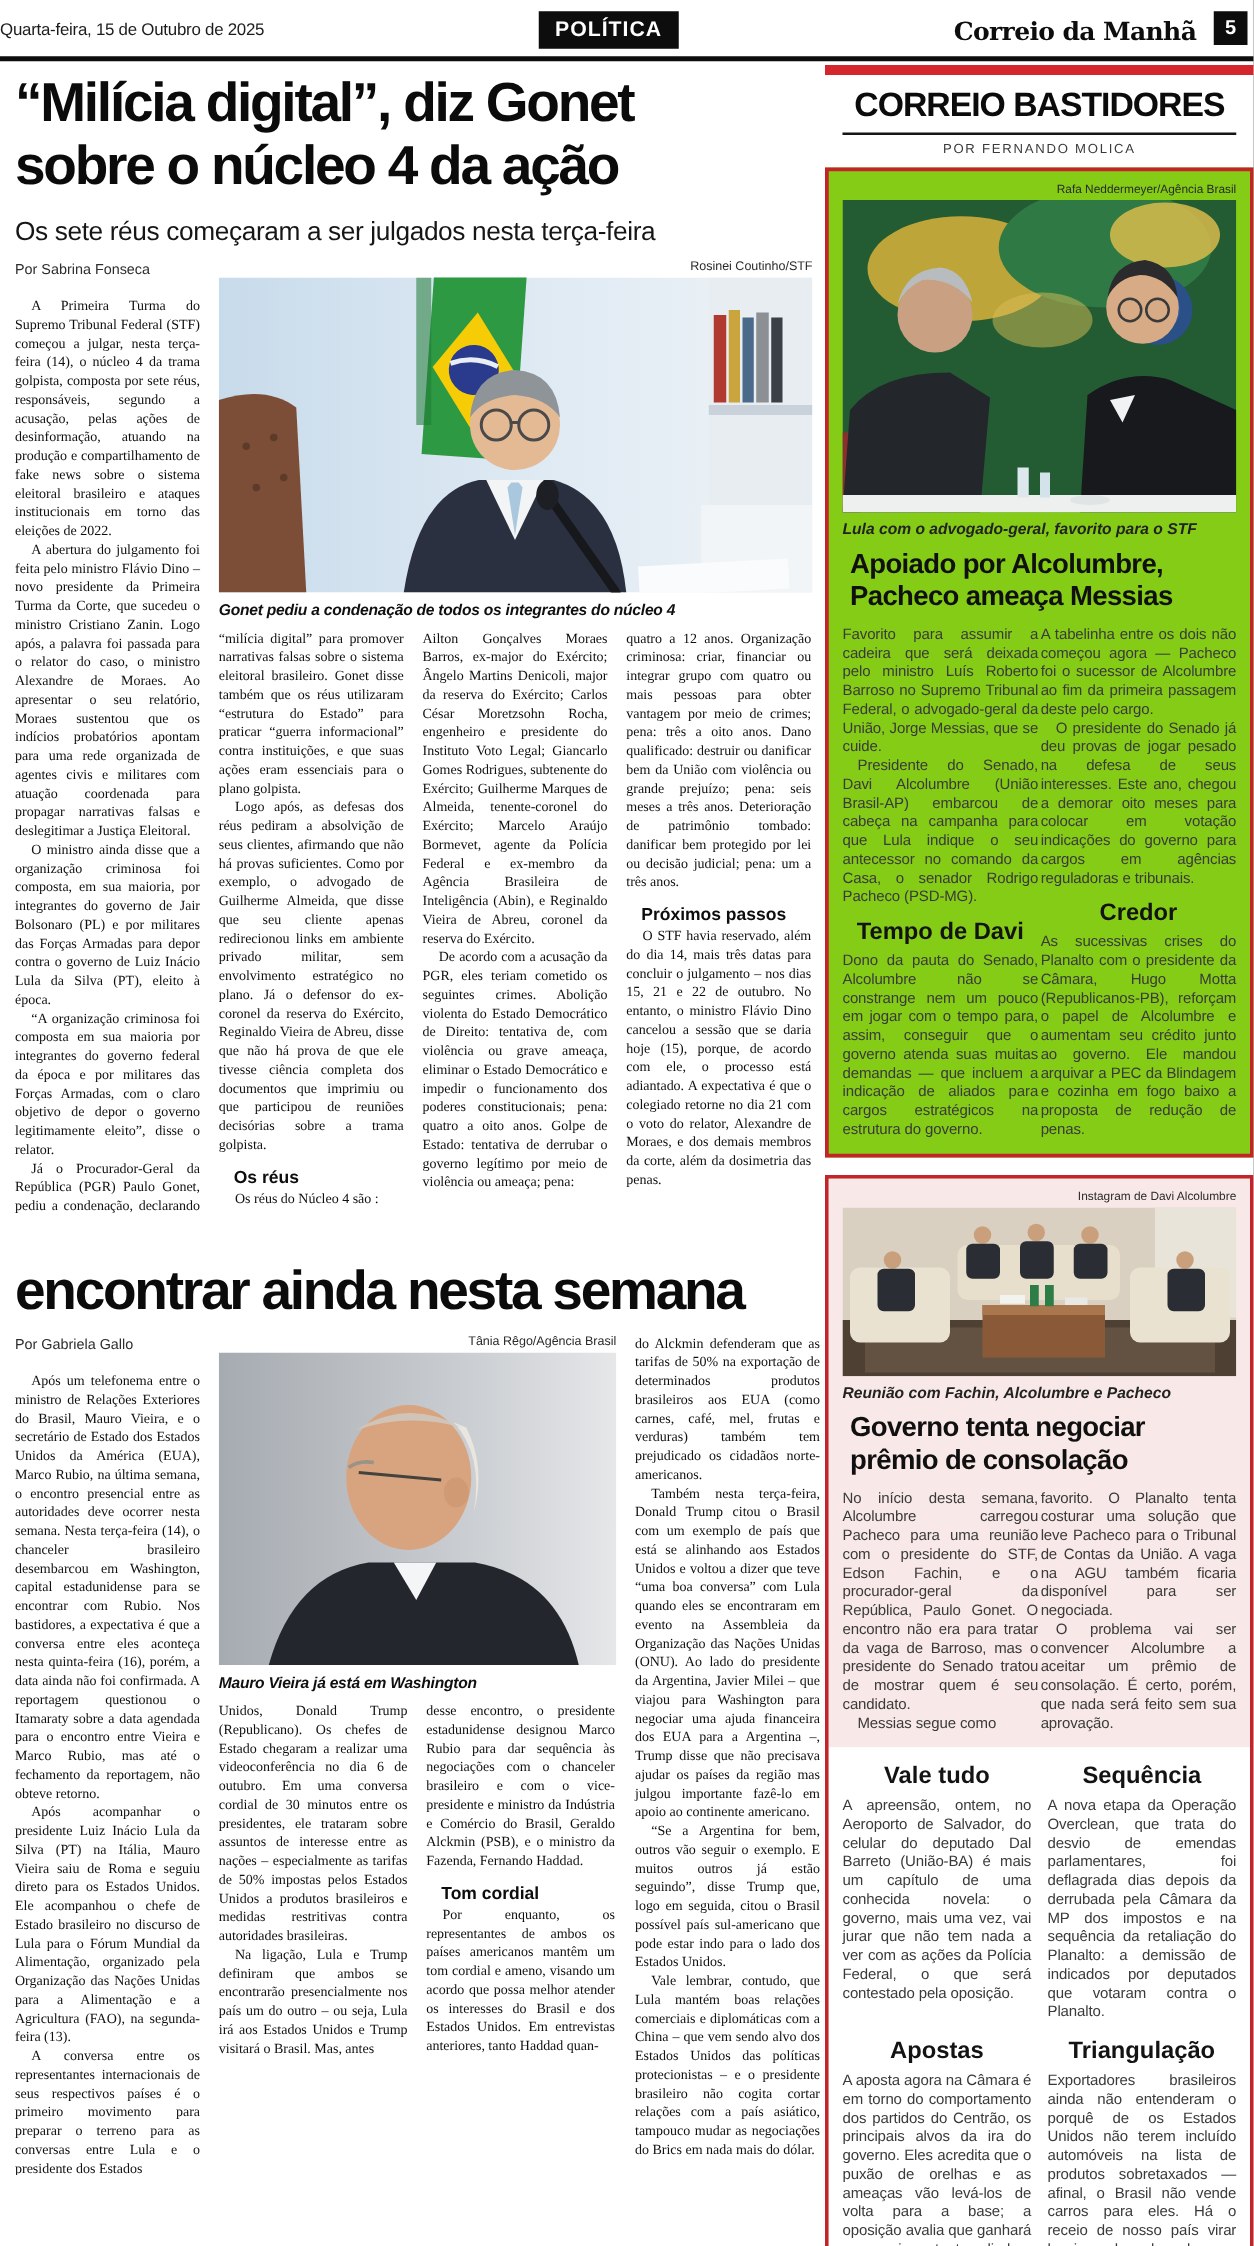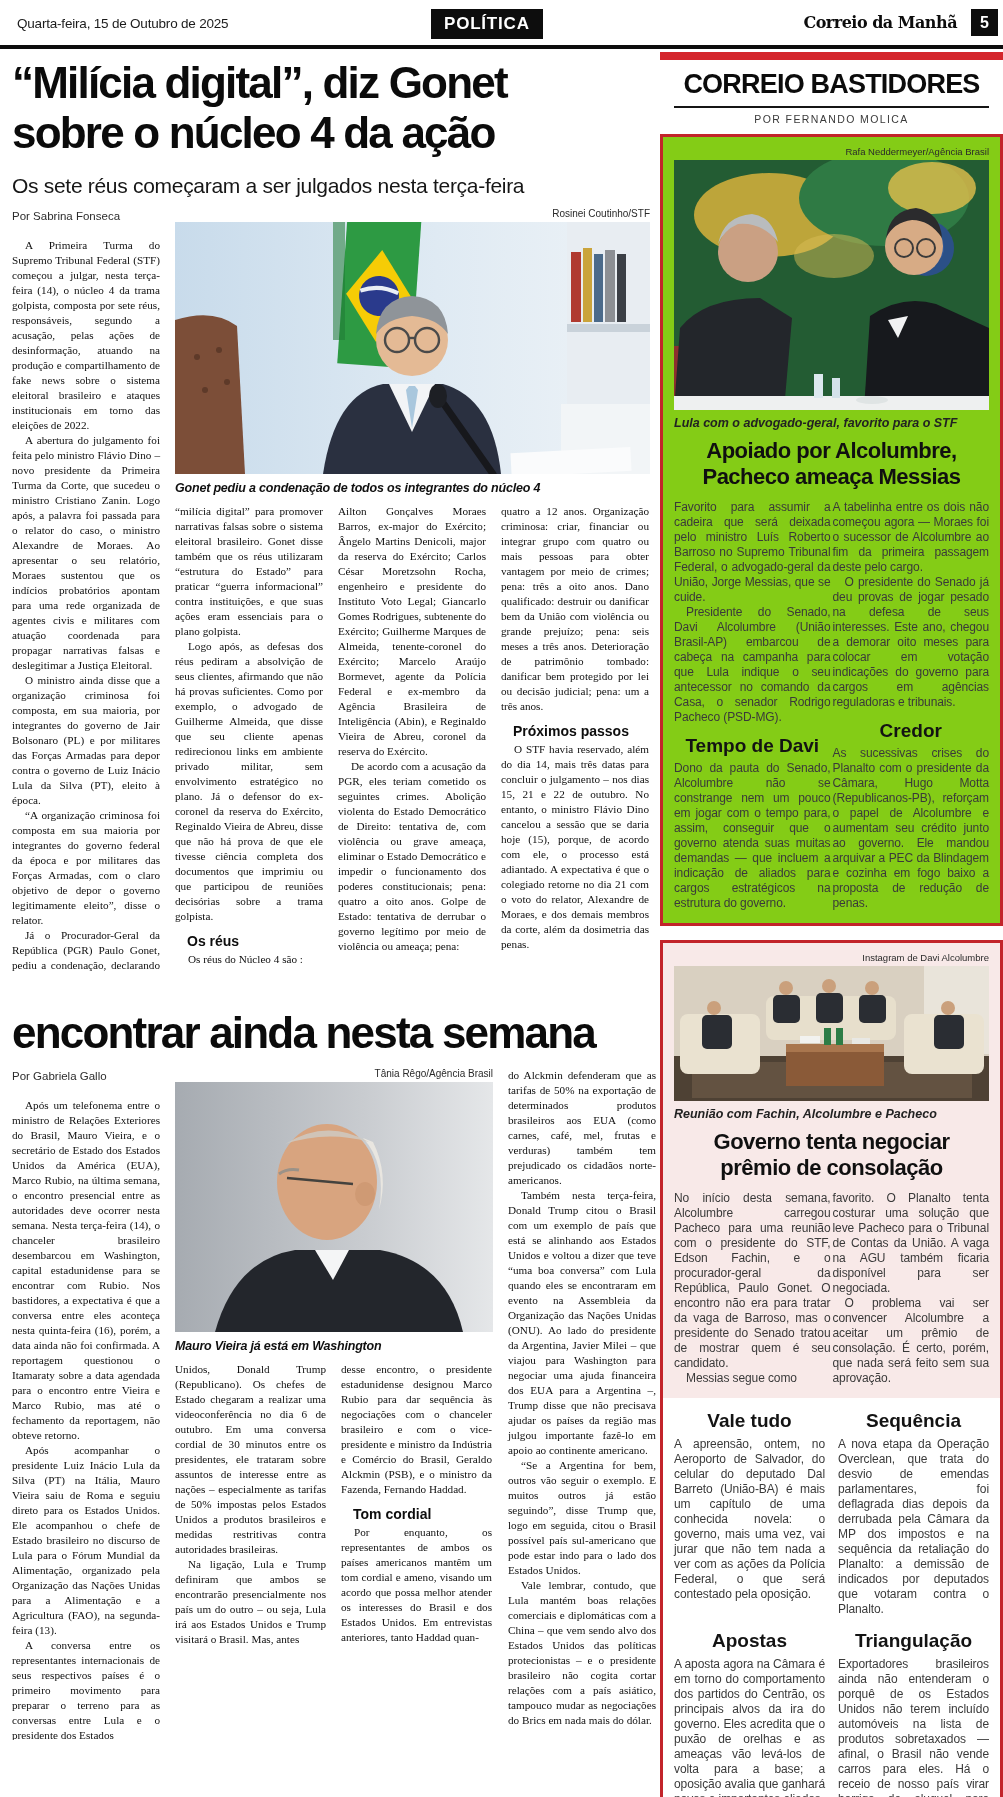--- a/index.html
+++ b/index.html
@@ -1,23 +1,23 @@
 <!DOCTYPE html>
 <html lang="pt-BR"><head>
 <meta charset="utf-8">
 <style>
   html,body{margin:0;padding:0;background:#777;}
   #page{position:relative;width:1003px;height:1797px;background:#fff;overflow:hidden;
         font-family:"Liberation Sans",sans-serif;color:#111;margin:0 auto;}
   
-  .date{position:absolute;left:17px;top:16px;font-size:13.5px;font-weight:500;color:#1c1c1c;letter-spacing:-0.2px;}
+  .date{position:absolute;left:0;top:16px;font-size:13.5px;font-weight:500;color:#1c1c1c;letter-spacing:-0.2px;}
   .section-badge{position:absolute;left:431px;top:9px;background:#0d0d0d;color:#fff;font-weight:700;
         font-size:17px;letter-spacing:0.8px;padding:5px 13px;}
   .masthead{position:absolute;right:46px;top:13px;font-family:"DejaVu Serif",serif;font-weight:700;
-        font-size:16px;color:#0d0d0d;letter-spacing:-0.5px;}
+        font-size:20px;color:#0d0d0d;letter-spacing:-0.5px;}
   .pagenum{position:absolute;right:5px;top:9px;width:27px;height:27px;background:#0d0d0d;color:#fff;
         font-weight:700;font-size:16px;display:flex;align-items:center;justify-content:center;}
   .toprule{position:absolute;left:0;top:45px;width:100%;height:4px;background:#0d0d0d;}
   
   .article{position:absolute;left:12px;}
   #article1{top:58px;width:638px;}
   #article2{top:1008px;width:646px;}
   h1.headline{margin:0;font-size:44px;line-height:1.14;font-weight:700;letter-spacing:-1.8px;color:#0b0b0b;}
   h1.headline span{display:block;}
   .subhead{margin-top:16px;font-size:21px;font-weight:400;color:#161616;letter-spacing:-0.3px;}
@@ -47,21 +47,21 @@
   .sb-title{font-size:27px;font-weight:800;text-align:center;letter-spacing:-0.8px;color:#0b0b0b;margin:0;}
   .sb-rule{height:2px;background:#151515;margin:6px 14px 5px 14px;}
   .sb-byline{text-align:center;font-size:10.5px;letter-spacing:1.4px;color:#3a3a3a;margin:0 0 9px 0;font-weight:500;}
   .sb-box{border:3px solid #c2242a;}
   .sb-box.pinkbox{background:#84cc16;padding:9px 11px 12px 11px;}
   #sb-box2{margin-top:14px;background:#fff;}
   .pink-section{background:#f8e9e8;padding:9px 11px 12px 11px;}
   .white-section{background:#fff;padding:12px 11px 12px 11px;}
   .sb-credit{font-size:9.5px;color:#2a2a2a;text-align:right;margin:0 0 3px 0;}
   .sb-caption{font-size:12.5px;font-style:italic;font-weight:600;color:#222;margin:6px 0 8px 0;}
-  .sb-head{text-align:center;font-size:22px;line-height:1.18;font-weight:700;letter-spacing:-0.5px;
+  .sb-head{text-align:left;font-size:22px;line-height:1.18;font-weight:700;letter-spacing:-0.5px;
         color:#101010;margin:4px 6px 10px 6px;}
   .sb-cols{display:flex;gap:2px;}
   .sb-col{flex:1;min-width:0;}
   .sb-col p.para{font-size:12px;line-height:15px;letter-spacing:-0.1px;text-align:justify;color:#3a3a3a;
         margin:0;text-indent:12px;hyphens:auto;-webkit-hyphens:auto;font-family:"Liberation Sans",sans-serif;}
   .sb-col p.para.noindent{text-indent:0;}
   .sb-col h4.colhead{text-align:center;font-size:19px;font-weight:700;color:#131313;margin:10px 0 4px 0;
         font-family:"Liberation Sans",sans-serif;}
   .note-row{display:flex;gap:13px;margin-bottom:13px;}
   .note{flex:1;min-width:0;}
@@ -257,21 +257,21 @@
       <div class="sb-caption">Lula com o advogado-geral, favorito para o STF</div>
       <h3 class="sb-head">Apoiado por Alcolumbre, Pacheco ameaça Messias</h3>
       <div class="sb-cols">
         <div class="sb-col">
             <p class="para noindent">Favorito para assumir a cadeira que será deixada pelo ministro Luís Roberto Barroso no Supremo Tribunal Federal, o advogado-geral da União, Jorge Messias, que se cuide.</p>
             <p class="para">Presidente do Senado, Davi Alcolumbre (União Brasil-AP) embarcou de cabeça na campanha para que Lula indique o seu antecessor no comando da Casa, o senador Rodrigo Pacheco (PSD-MG).</p>
             <h4 class="colhead">Tempo de Davi</h4>
             <p class="para noindent">Dono da pauta do Senado, Alcolumbre não se constrange nem um pouco em jogar com o tempo para, assim, conseguir que o governo atenda suas muitas demandas — que incluem a indicação de aliados para cargos estratégicos na estrutura do governo.</p>
           </div>
         <div class="sb-col">
-            <p class="para noindent">A tabelinha entre os dois não começou agora — Moraes foi o sucessor de Alcolumbre ao fim da primeira passagem deste pelo cargo.</p>
+            <p class="para noindent">A tabelinha entre os dois não começou agora — Pacheco foi o sucessor de Alcolumbre ao fim da primeira passagem deste pelo cargo.</p>
             <p class="para">O presidente do Senado já deu provas de jogar pesado na defesa de seus interesses. Este ano, chegou a demorar oito meses para colocar em votação indicações do governo para cargos em agências reguladoras e tribunais.</p>
             <h4 class="colhead">Credor</h4>
             <p class="para noindent">As sucessivas crises do Planalto com o presidente da Câmara, Hugo Motta (Republicanos-PB), reforçam o papel de Alcolumbre e aumentam seu crédito junto ao governo. Ele mandou arquivar a PEC da Blindagem e cozinha em fogo baixo a proposta de redução de penas.</p>
           </div>
       </div>
     </div>
 
     <div class="sb-box" id="sb-box2">
       <div class="pink-section">
         <div class="sb-credit">Instagram de Davi Alcolumbre</div>

